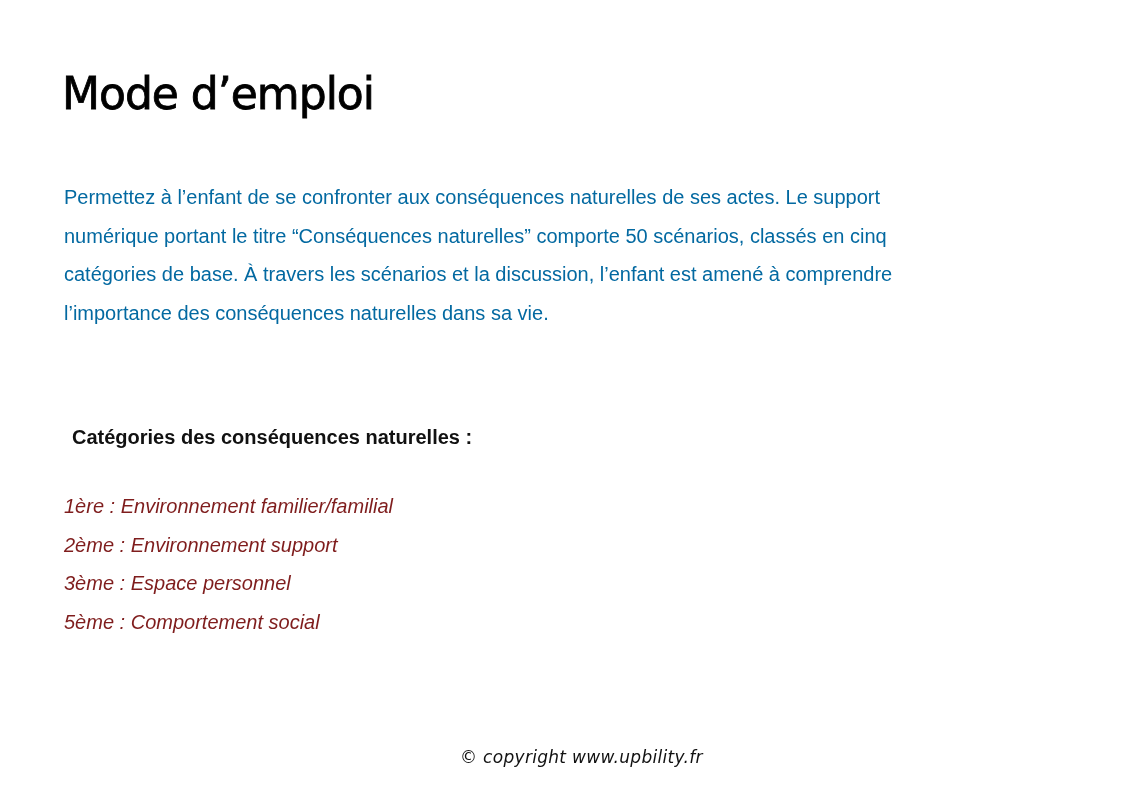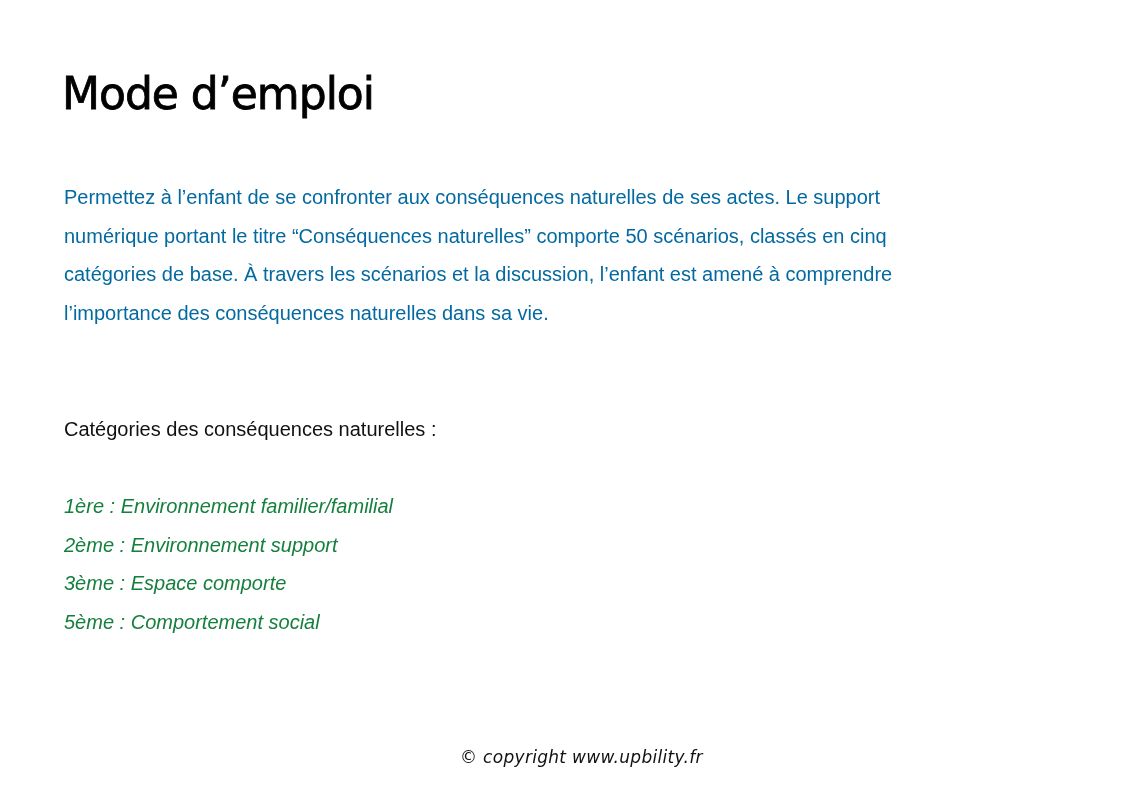--- a/index.html
+++ b/index.html
@@ -35,38 +35,39 @@
       margin: 0;
       font-family: "Liberation Sans", sans-serif;
       font-size: 20px;
       line-height: 38.7px;
       color: #0369a1;
     }
     .cat-heading {
       position: absolute;
       left: 64px;
       top: 410px;
-      margin: 0;
+      margin: 8px;
       font-family: "Liberation Sans", sans-serif;
       font-size: 20px;
       line-height: 38px;
       color: #111111;
+      font-weight: bold;
     }
     .cat-list {
       position: absolute;
       left: 64px;
       top: 487px;
       margin: 0;
       padding: 0;
       list-style: none;
       font-family: "Liberation Sans", sans-serif;
       font-style: italic;
       font-size: 20px;
       line-height: 38.7px;
-      color: #15803d;
+      color: #7f1d1d;
     }
     .cat-list li { margin: 0; padding: 0; }
     .footer {
       position: absolute;
       left: 0;
       width: 1163px;
       top: 744px;
       text-align: center;
       font-family: "DejaVu Sans", sans-serif;
       font-style: italic;
@@ -81,17 +82,17 @@
 
 <h1 class="page-title">Mode d’emploi</h1>
 
 <p class="intro">Permettez à l’enfant de se confronter aux conséquences naturelles de ses actes. Le support numérique portant le titre “Conséquences naturelles” comporte 50 scénarios, classés en cinq catégories de base. À travers les scénarios et la discussion, l’enfant est amené à comprendre l’importance des conséquences naturelles dans sa vie.</p>
 
 <p class="cat-heading">Catégories des conséquences naturelles :</p>
 
 <ul class="cat-list">
   <li>1ère : Environnement familier/familial</li>
   <li>2ème : Environnement support</li>
-  <li>3ème : Espace comporte</li>
+  <li>3ème : Espace personnel</li>
   <li>5ème : Comportement social</li>
 </ul>
 
 <div class="footer">© copyright www.upbility.fr</div>
 
 </body></html>

